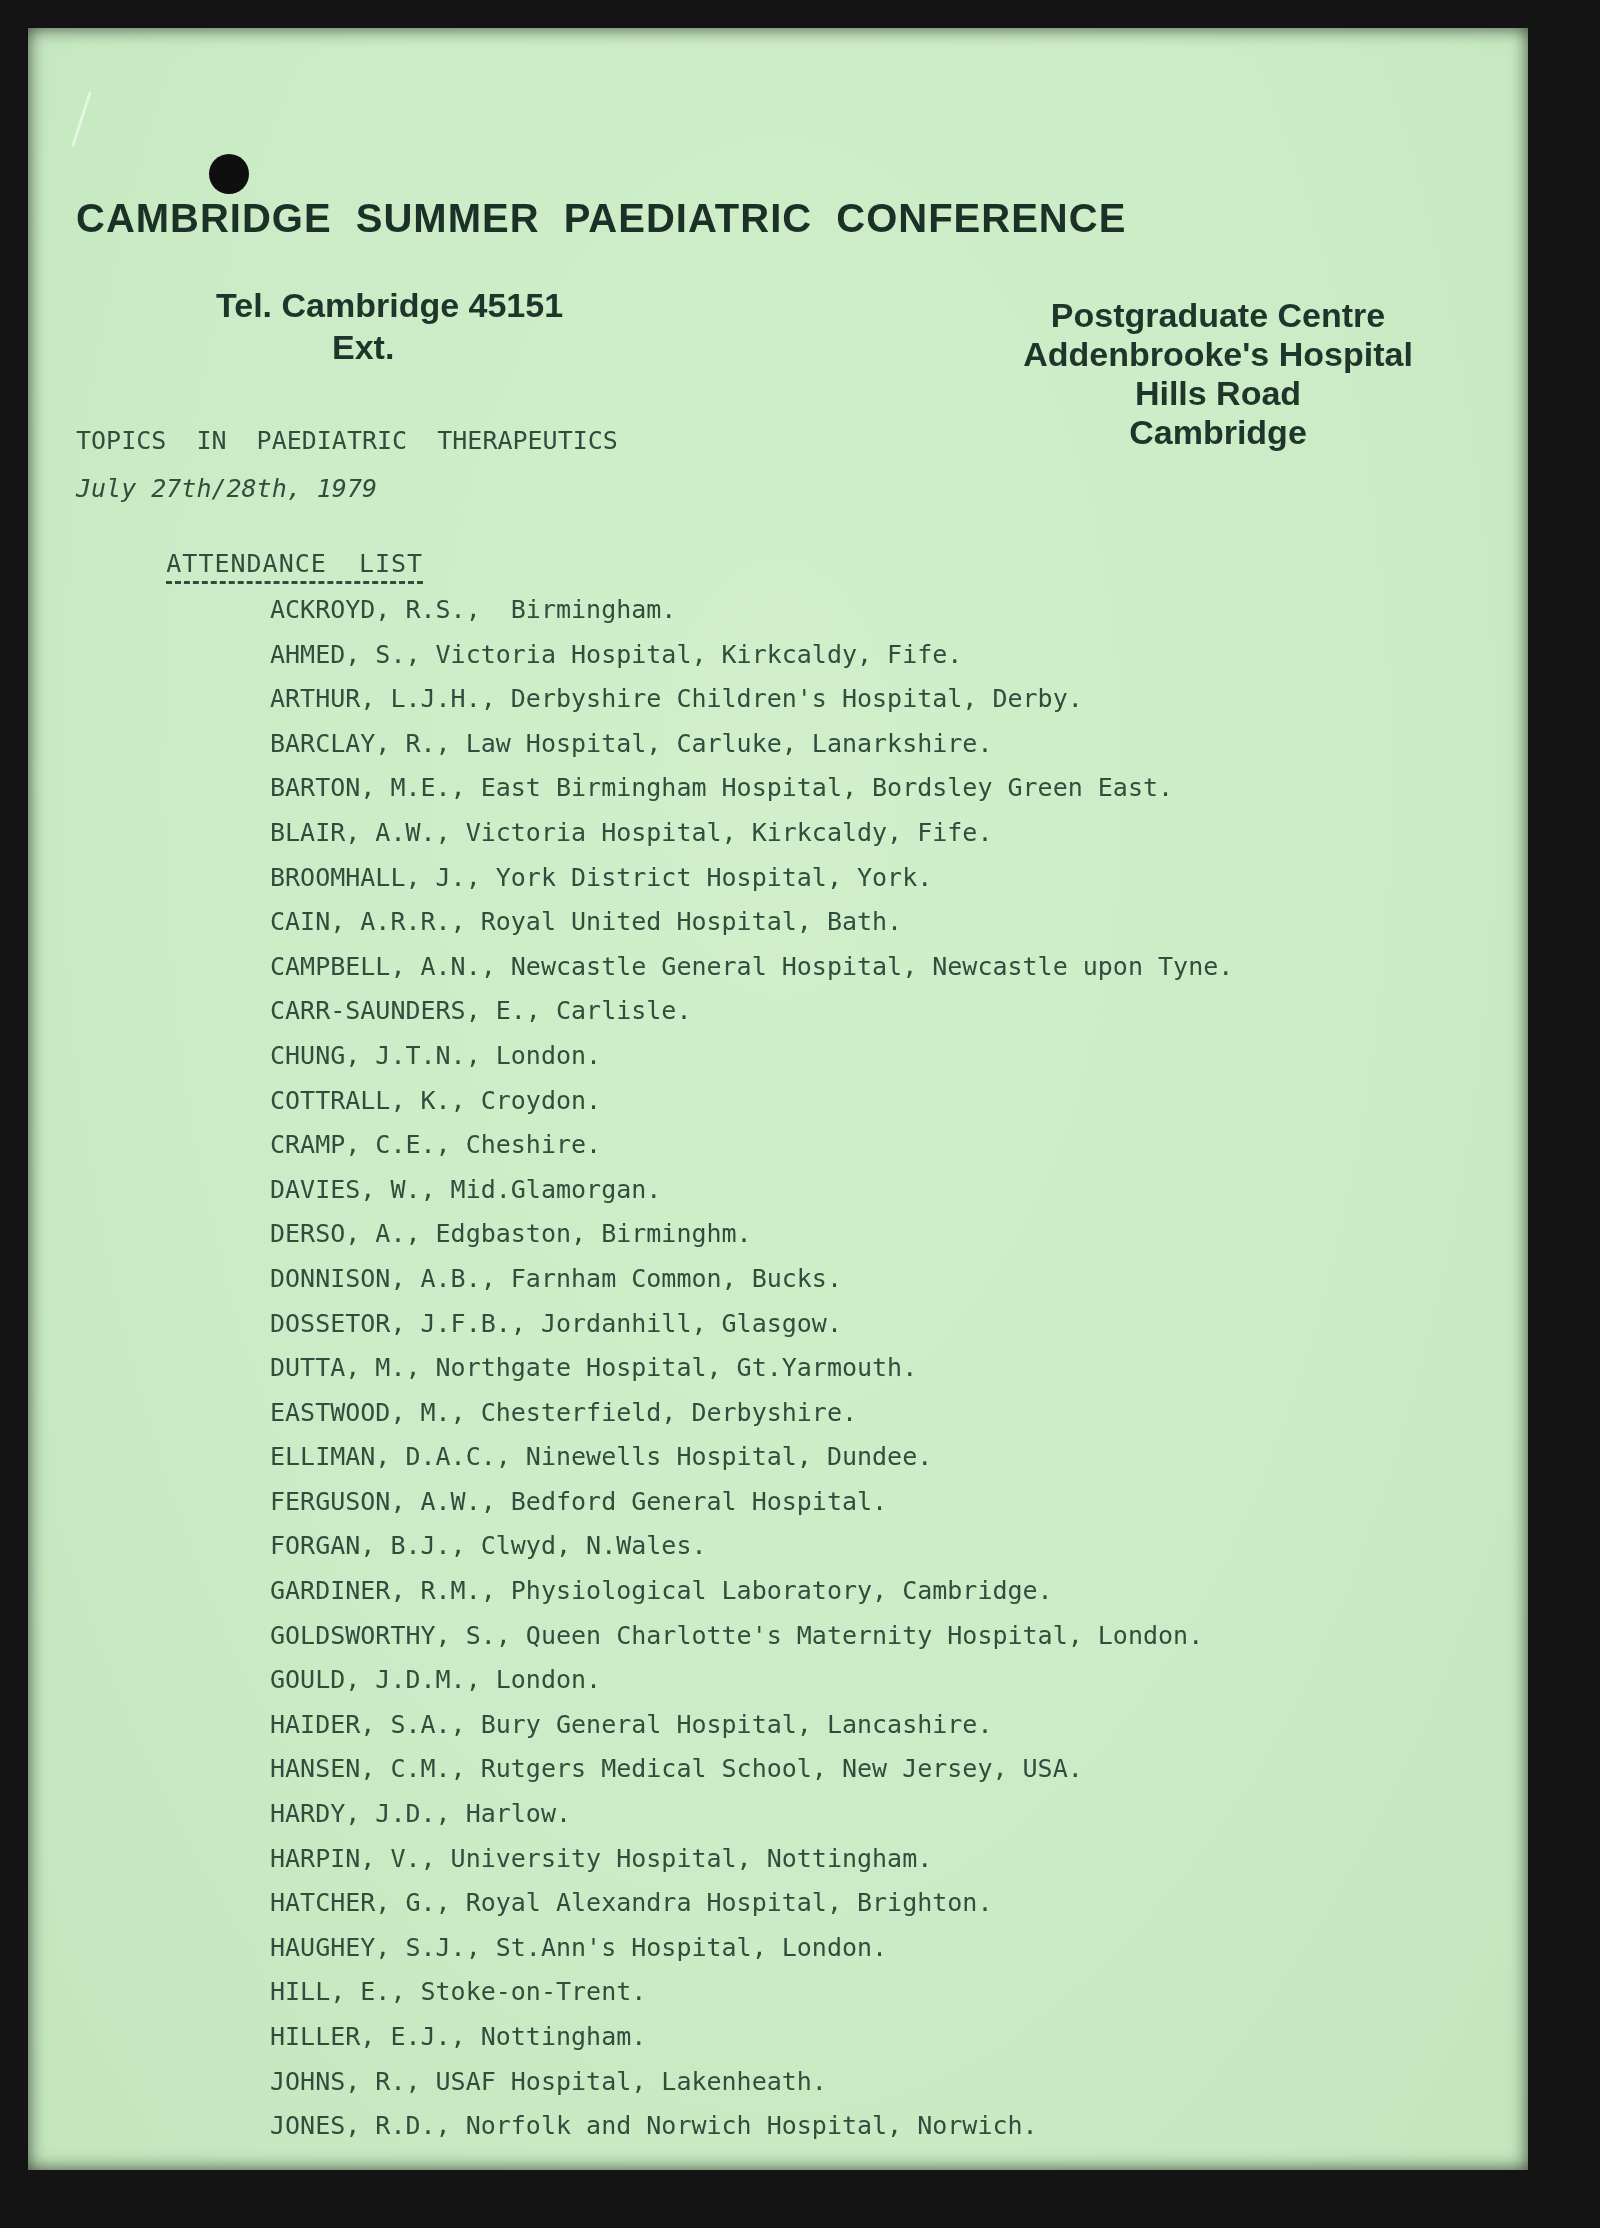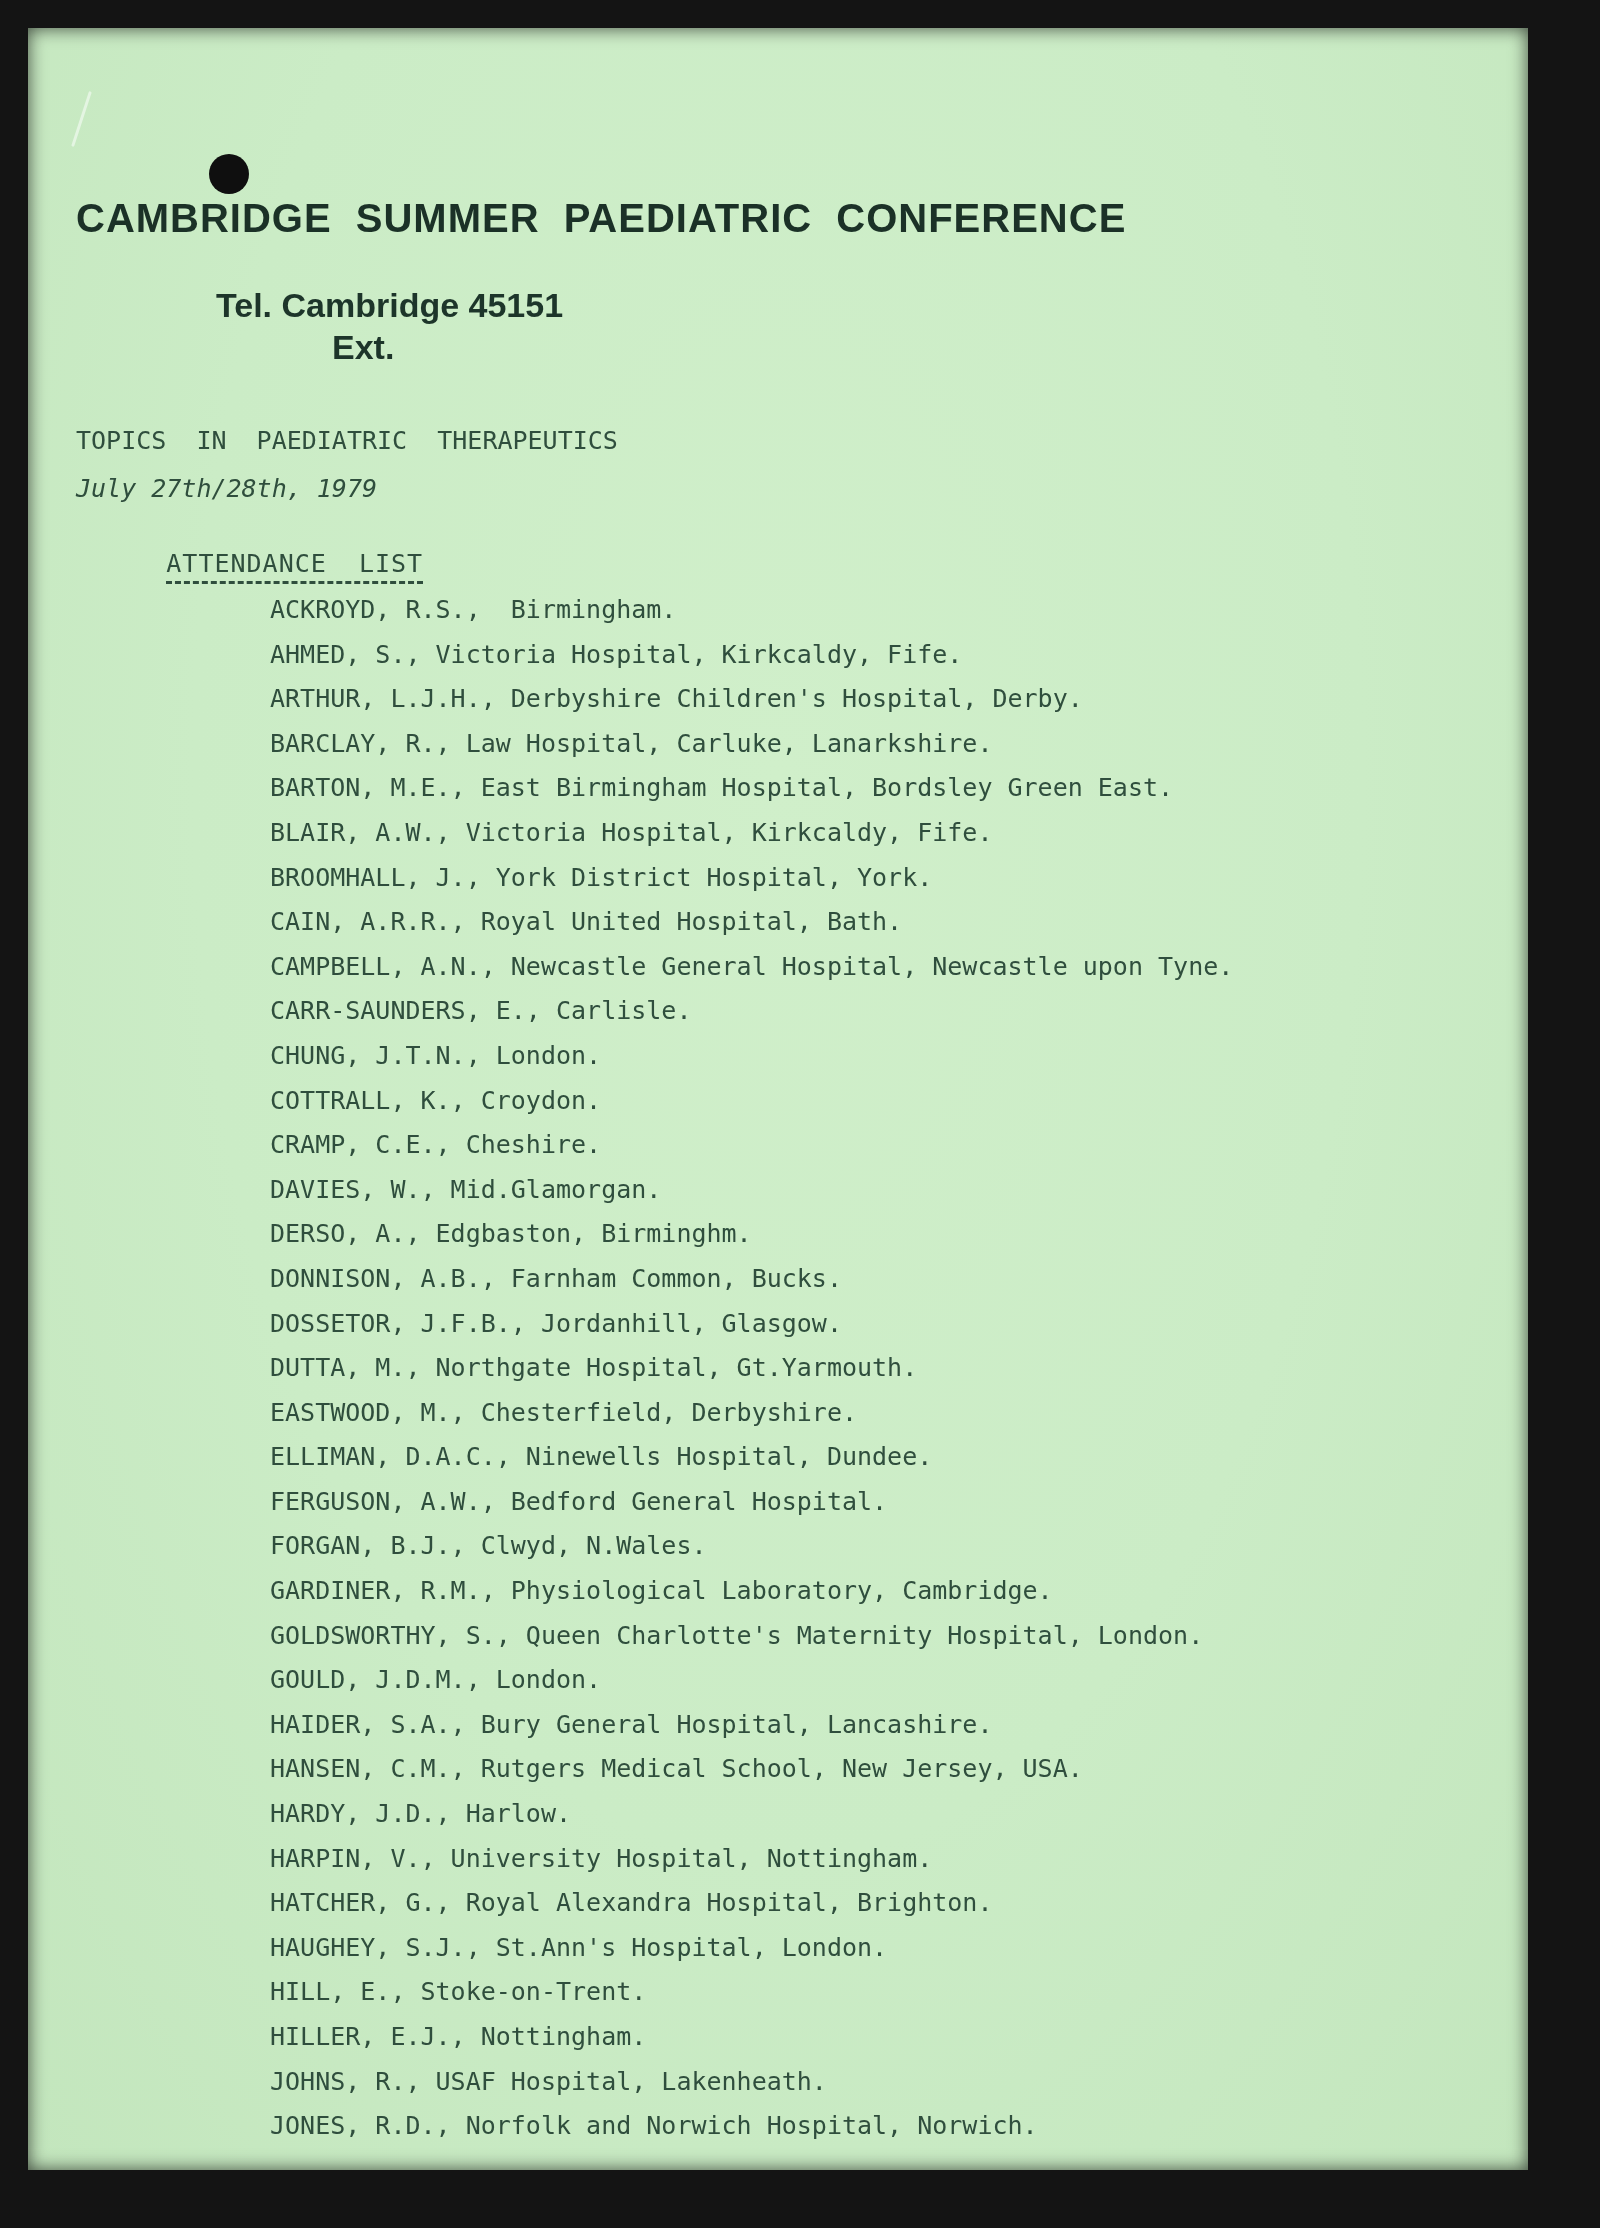--- a/index.html
+++ b/index.html
@@ -74,20 +74,26 @@
 
     <div class="scratch"></div>
     <div class="hole"></div>
 
     <div class="centered title">CAMBRIDGE SUMMER PAEDIATRIC CONFERENCE</div>
 
     <div class="print tel">Tel. Cambridge 45151</div>
 
     <div class="print ext">Ext.</div>
 
+    <div class="print address">
+      <div>Postgraduate Centre</div>
+      <div>Addenbrooke's Hospital</div>
+      <div>Hills Road</div>
+      <div>Cambridge</div>
+    </div>
 
     <div class="centered mono subtitle">TOPICS  IN  PAEDIATRIC  THERAPEUTICS</div>
 
     <div class="centered mono dateline">July 27th/28th, 1979</div>
 
     <div class="centered mono heading-wrap">
       <span class="underlined">ATTENDANCE  LIST</span>
     </div>
 
     <div class="attendees mono"><div class="attendee">ACKROYD, R.S.,  Birmingham.</div><div class="attendee">AHMED, S., Victoria Hospital, Kirkcaldy, Fife.</div><div class="attendee">ARTHUR, L.J.H., Derbyshire Children's Hospital, Derby.</div><div class="attendee">BARCLAY, R., Law Hospital, Carluke, Lanarkshire.</div><div class="attendee">BARTON, M.E., East Birmingham Hospital, Bordsley Green East.</div><div class="attendee">BLAIR, A.W., Victoria Hospital, Kirkcaldy, Fife.</div><div class="attendee">BROOMHALL, J., York District Hospital, York.</div><div class="attendee">CAIN, A.R.R., Royal United Hospital, Bath.</div><div class="attendee">CAMPBELL, A.N., Newcastle General Hospital, Newcastle upon Tyne.</div><div class="attendee">CARR-SAUNDERS, E., Carlisle.</div><div class="attendee">CHUNG, J.T.N., London.</div><div class="attendee">COTTRALL, K., Croydon.</div><div class="attendee">CRAMP, C.E., Cheshire.</div><div class="attendee">DAVIES, W., Mid.Glamorgan.</div><div class="attendee">DERSO, A., Edgbaston, Birminghm.</div><div class="attendee">DONNISON, A.B., Farnham Common, Bucks.</div><div class="attendee">DOSSETOR, J.F.B., Jordanhill, Glasgow.</div><div class="attendee">DUTTA, M., Northgate Hospital, Gt.Yarmouth.</div><div class="attendee">EASTWOOD, M., Chesterfield, Derbyshire.</div><div class="attendee">ELLIMAN, D.A.C., Ninewells Hospital, Dundee.</div><div class="attendee">FERGUSON, A.W., Bedford General Hospital.</div><div class="attendee">FORGAN, B.J., Clwyd, N.Wales.</div><div class="attendee">GARDINER, R.M., Physiological Laboratory, Cambridge.</div><div class="attendee">GOLDSWORTHY, S., Queen Charlotte's Maternity Hospital, London.</div><div class="attendee">GOULD, J.D.M., London.</div><div class="attendee">HAIDER, S.A., Bury General Hospital, Lancashire.</div><div class="attendee">HANSEN, C.M., Rutgers Medical School, New Jersey, USA.</div><div class="attendee">HARDY, J.D., Harlow.</div><div class="attendee">HARPIN, V., University Hospital, Nottingham.</div><div class="attendee">HATCHER, G., Royal Alexandra Hospital, Brighton.</div><div class="attendee">HAUGHEY, S.J., St.Ann's Hospital, London.</div><div class="attendee">HILL, E., Stoke-on-Trent.</div><div class="attendee">HILLER, E.J., Nottingham.</div><div class="attendee">JOHNS, R., USAF Hospital, Lakenheath.</div><div class="attendee">JONES, R.D., Norfolk and Norwich Hospital, Norwich.</div></div>

